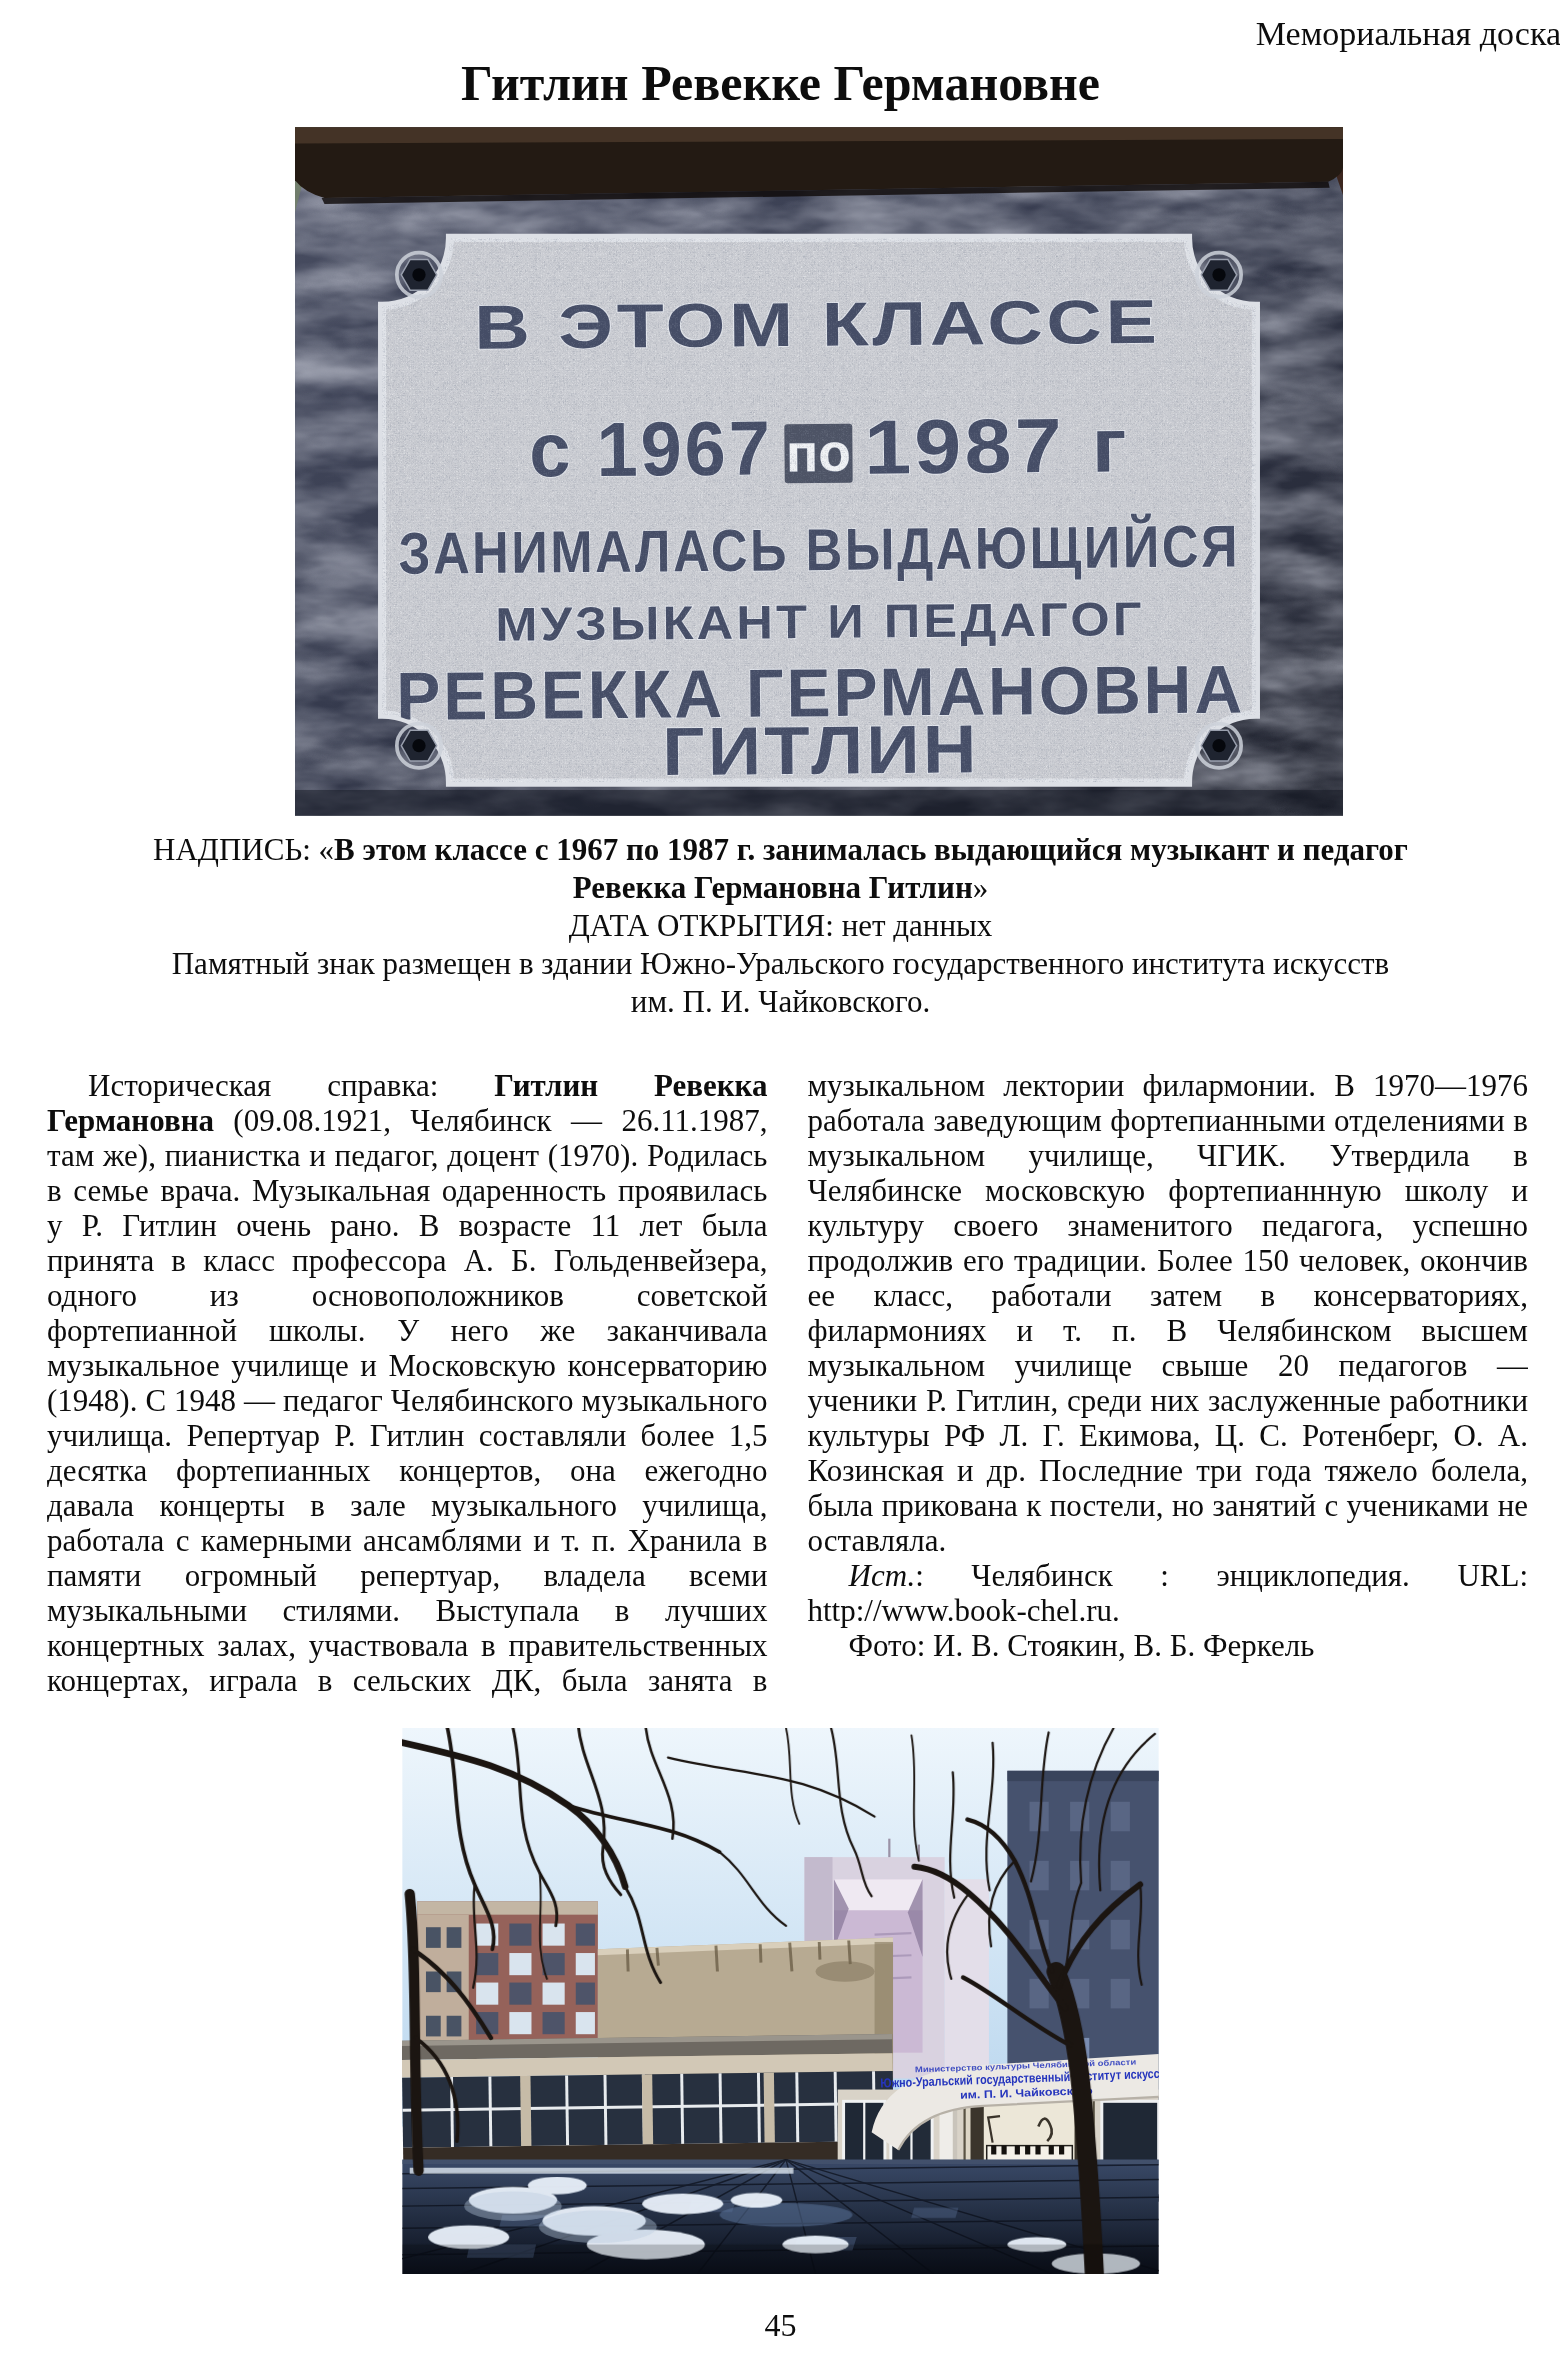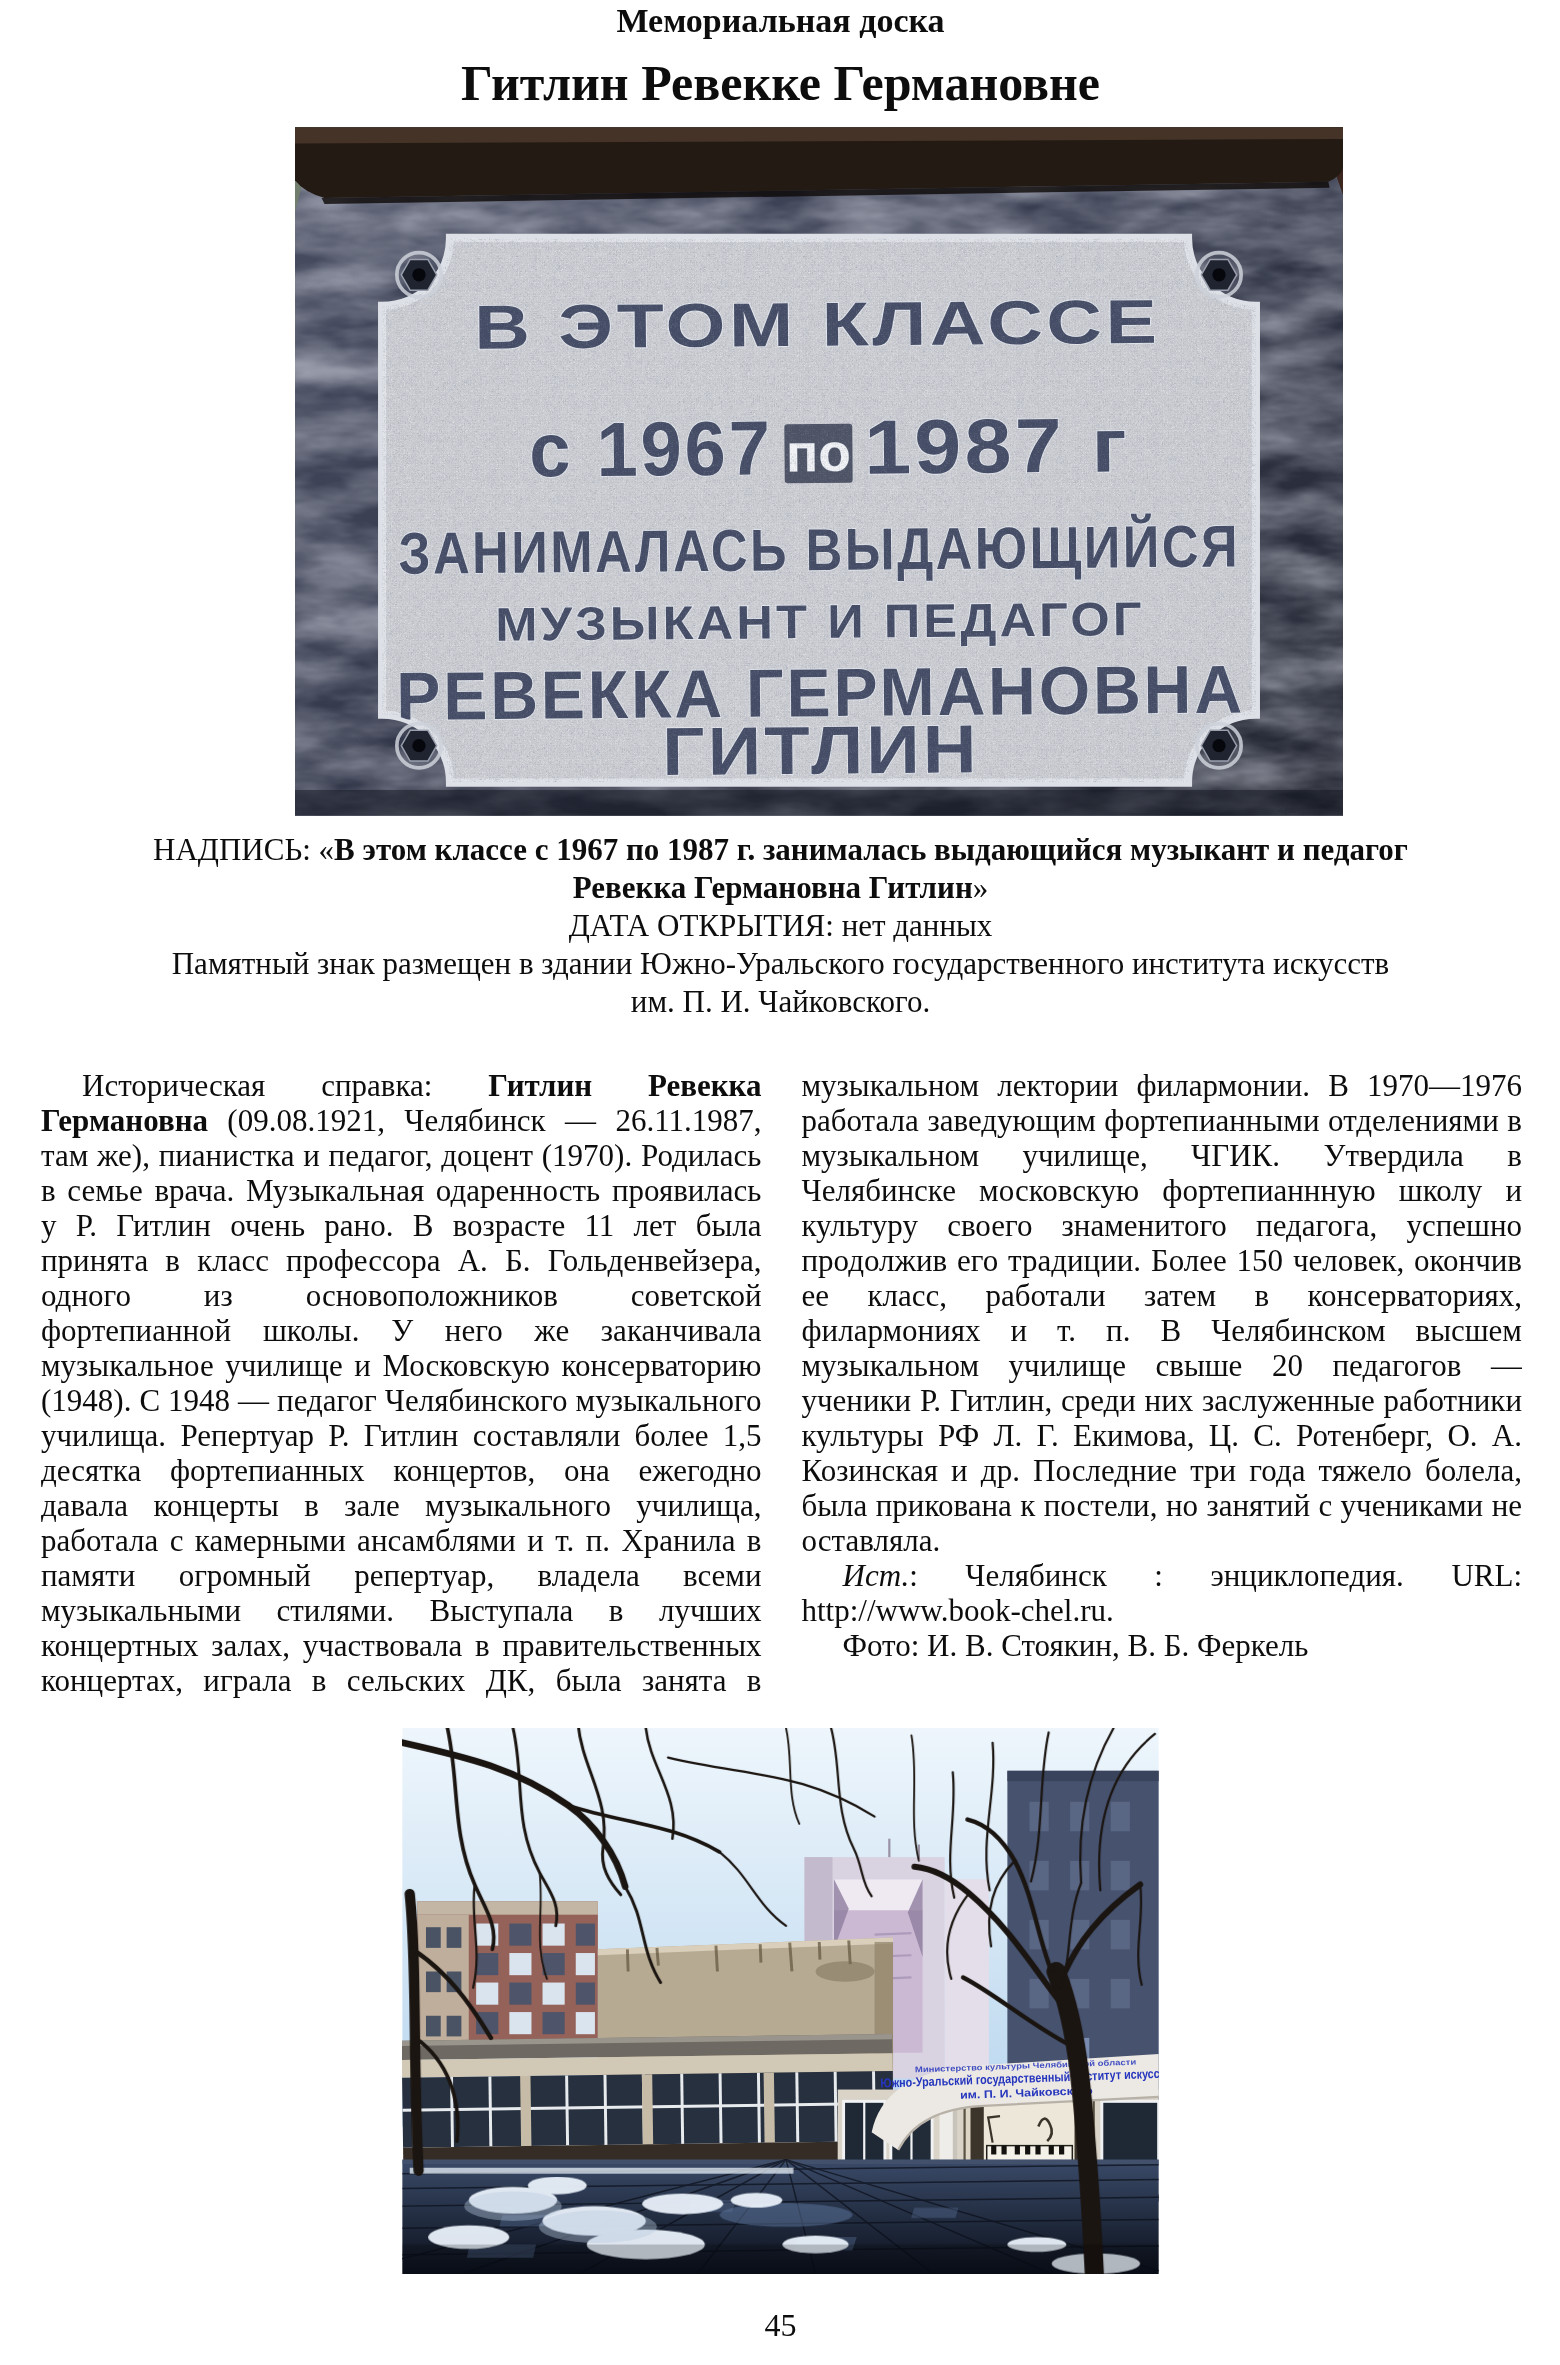--- a/index.html
+++ b/index.html
@@ -2,26 +2,26 @@
 <html lang="ru" style="font-size:11.8px"><head>
 <meta charset="utf-8">
 <style>
   html,body{margin:0;padding:0;}
   body{
     width:1561px;height:2366px;position:relative;background:#ffffff;
     font-family:"Liberation Serif",serif;color:#0d0d0d;overflow:hidden;
   }
   .abs{position:absolute;}
   .center{width:100%;text-align:center;}
-  .hdr-sub{top:2px;font-size:34px;font-weight:bold;line-height:1.1;}
+  .hdr-sub{top:15px;font-size:34px;font-weight:normal;line-height:1.1;text-align:right;}
   .hdr-title{top:56px;font-size:50px;font-weight:bold;line-height:1.1;}
   .caption{top:831px;font-size:31px;line-height:38px;}
   .caption b{font-weight:bold;margin-top:22px;}
   .article{
-    top:1068px;left:41px;width:1481px;height:636px;
+    top:1068px;left:47px;width:1481px;height:636px;
     column-count:2;column-gap:40px;column-fill:auto;
     text-align:justify;font-size:31px;line-height:35px;overflow:hidden;
   }
   .article p{margin:0;text-indent:41px;}
   .article i{}
   .pagenum{top:2307px;font-size:32px;}
   svg{display:block;}
   .ptext{
     font-family:"Liberation Sans",sans-serif;font-weight:bold;
     fill:#454d66;stroke:#e3e6ec;stroke-width:2.5px;paint-order:stroke;

